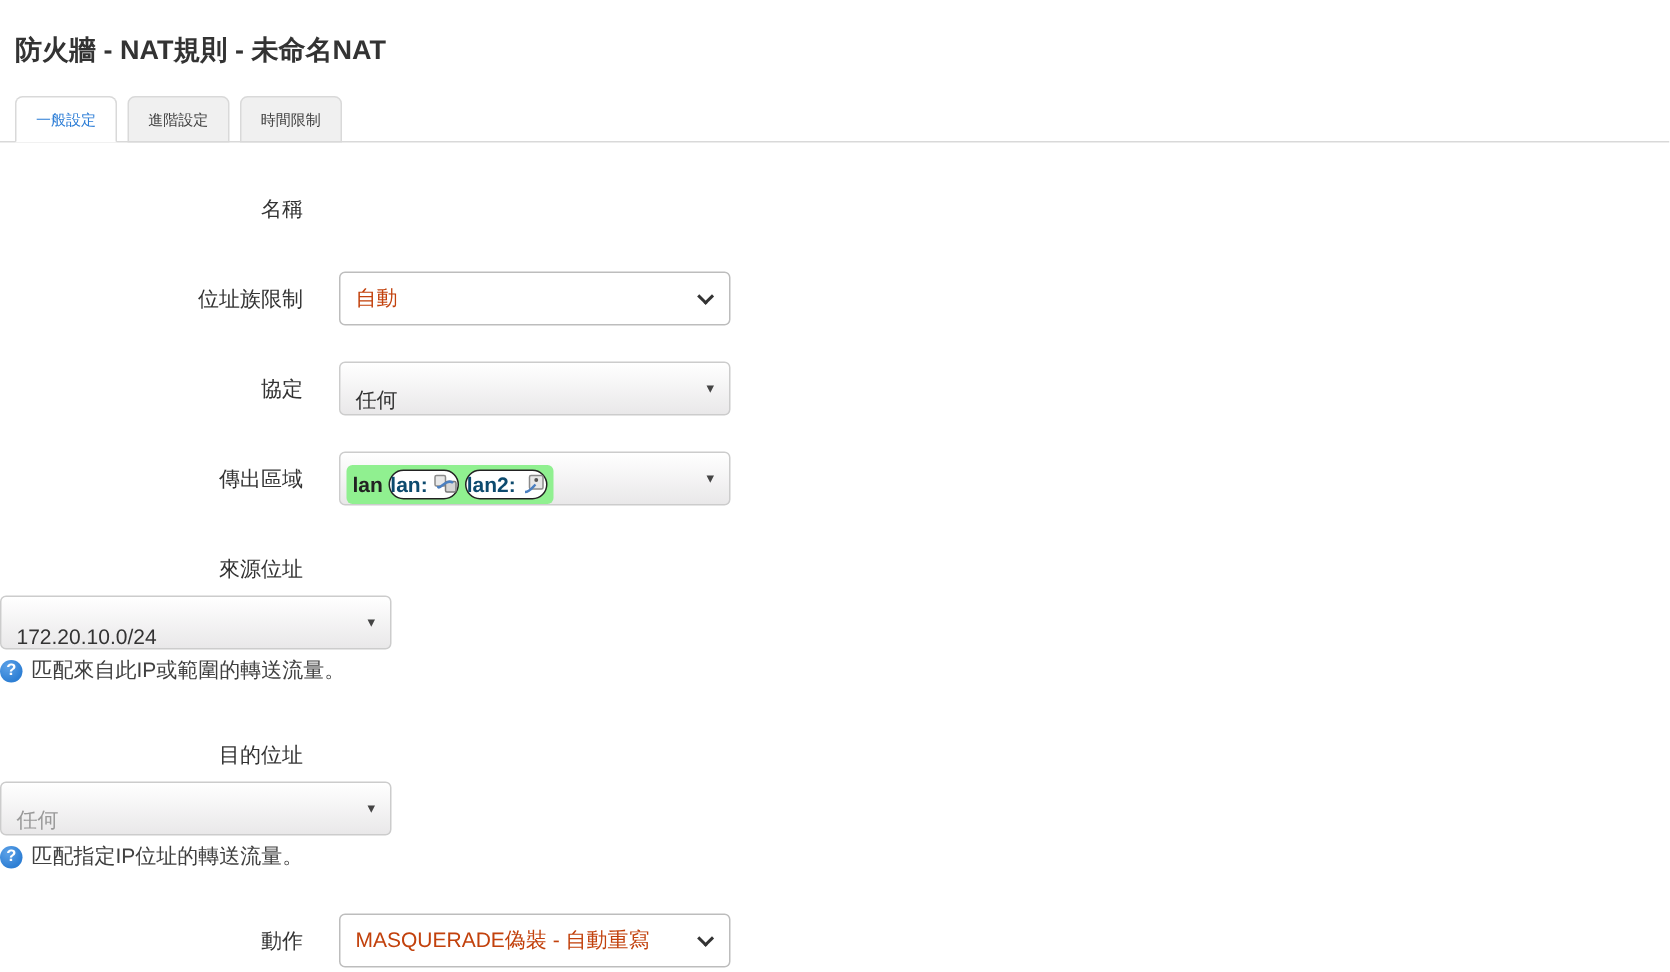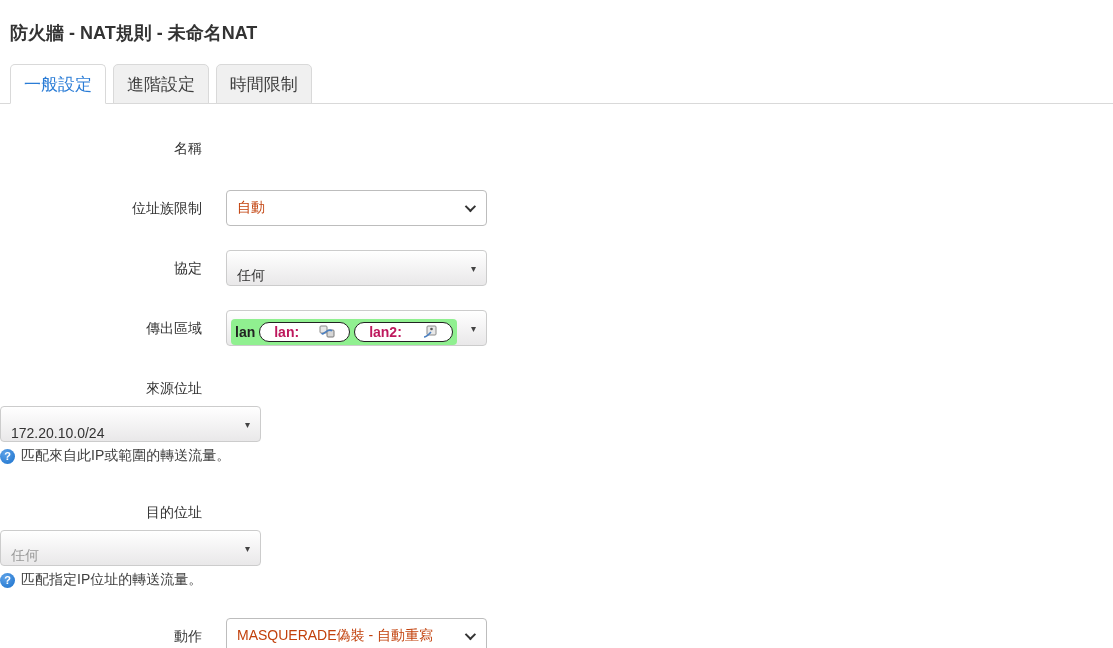--- a/index.html
+++ b/index.html
@@ -18,21 +18,21 @@
     margin-top: 19px;
     padding-left: 10px;
     border-bottom: 1px solid #d9d9d9;
     white-space: nowrap;
   }
   .tab {
     display: inline-block;
     padding: 8px 13px 7px 13px;
     margin-right: 3px;
     margin-bottom: -1px;
-    font-size: 17px;
+    font-size: 10px;
     background: #f0f0f0;
     color: #404040;
     border: 1px solid #d9d9d9;
     border-radius: 5px 5px 0 0;
     cursor: pointer;
   }
   .tab.active {
     background: #fff;
     color: #2a7cd6;
     border-bottom: 1px solid #fff;
@@ -105,24 +105,24 @@
     padding: 3px 4px;
     gap: 4px;
     font-weight: bold;
     color: #222;
   }
   .iface-badge {
     display: inline-flex; align-items: center;
     background: #fff;
     border: 1.5px solid #222;
     border-radius: 10px;
-    padding: 1px 14px;
-    gap: 20px;
-    font-weight: bold;
-    color: #be185d;
+    padding: 1px 0;
+    gap: 4px;
+    font-weight: bold;
+    color: #0c4a6e;
     font-size: 14px;
   }
   .iface-badge svg { display: block; }
 
   .help-line {
     margin-top: 4px;
     height: 20px;
     display: flex; align-items: center;
     color: #404040;
     font-size: 14px;

